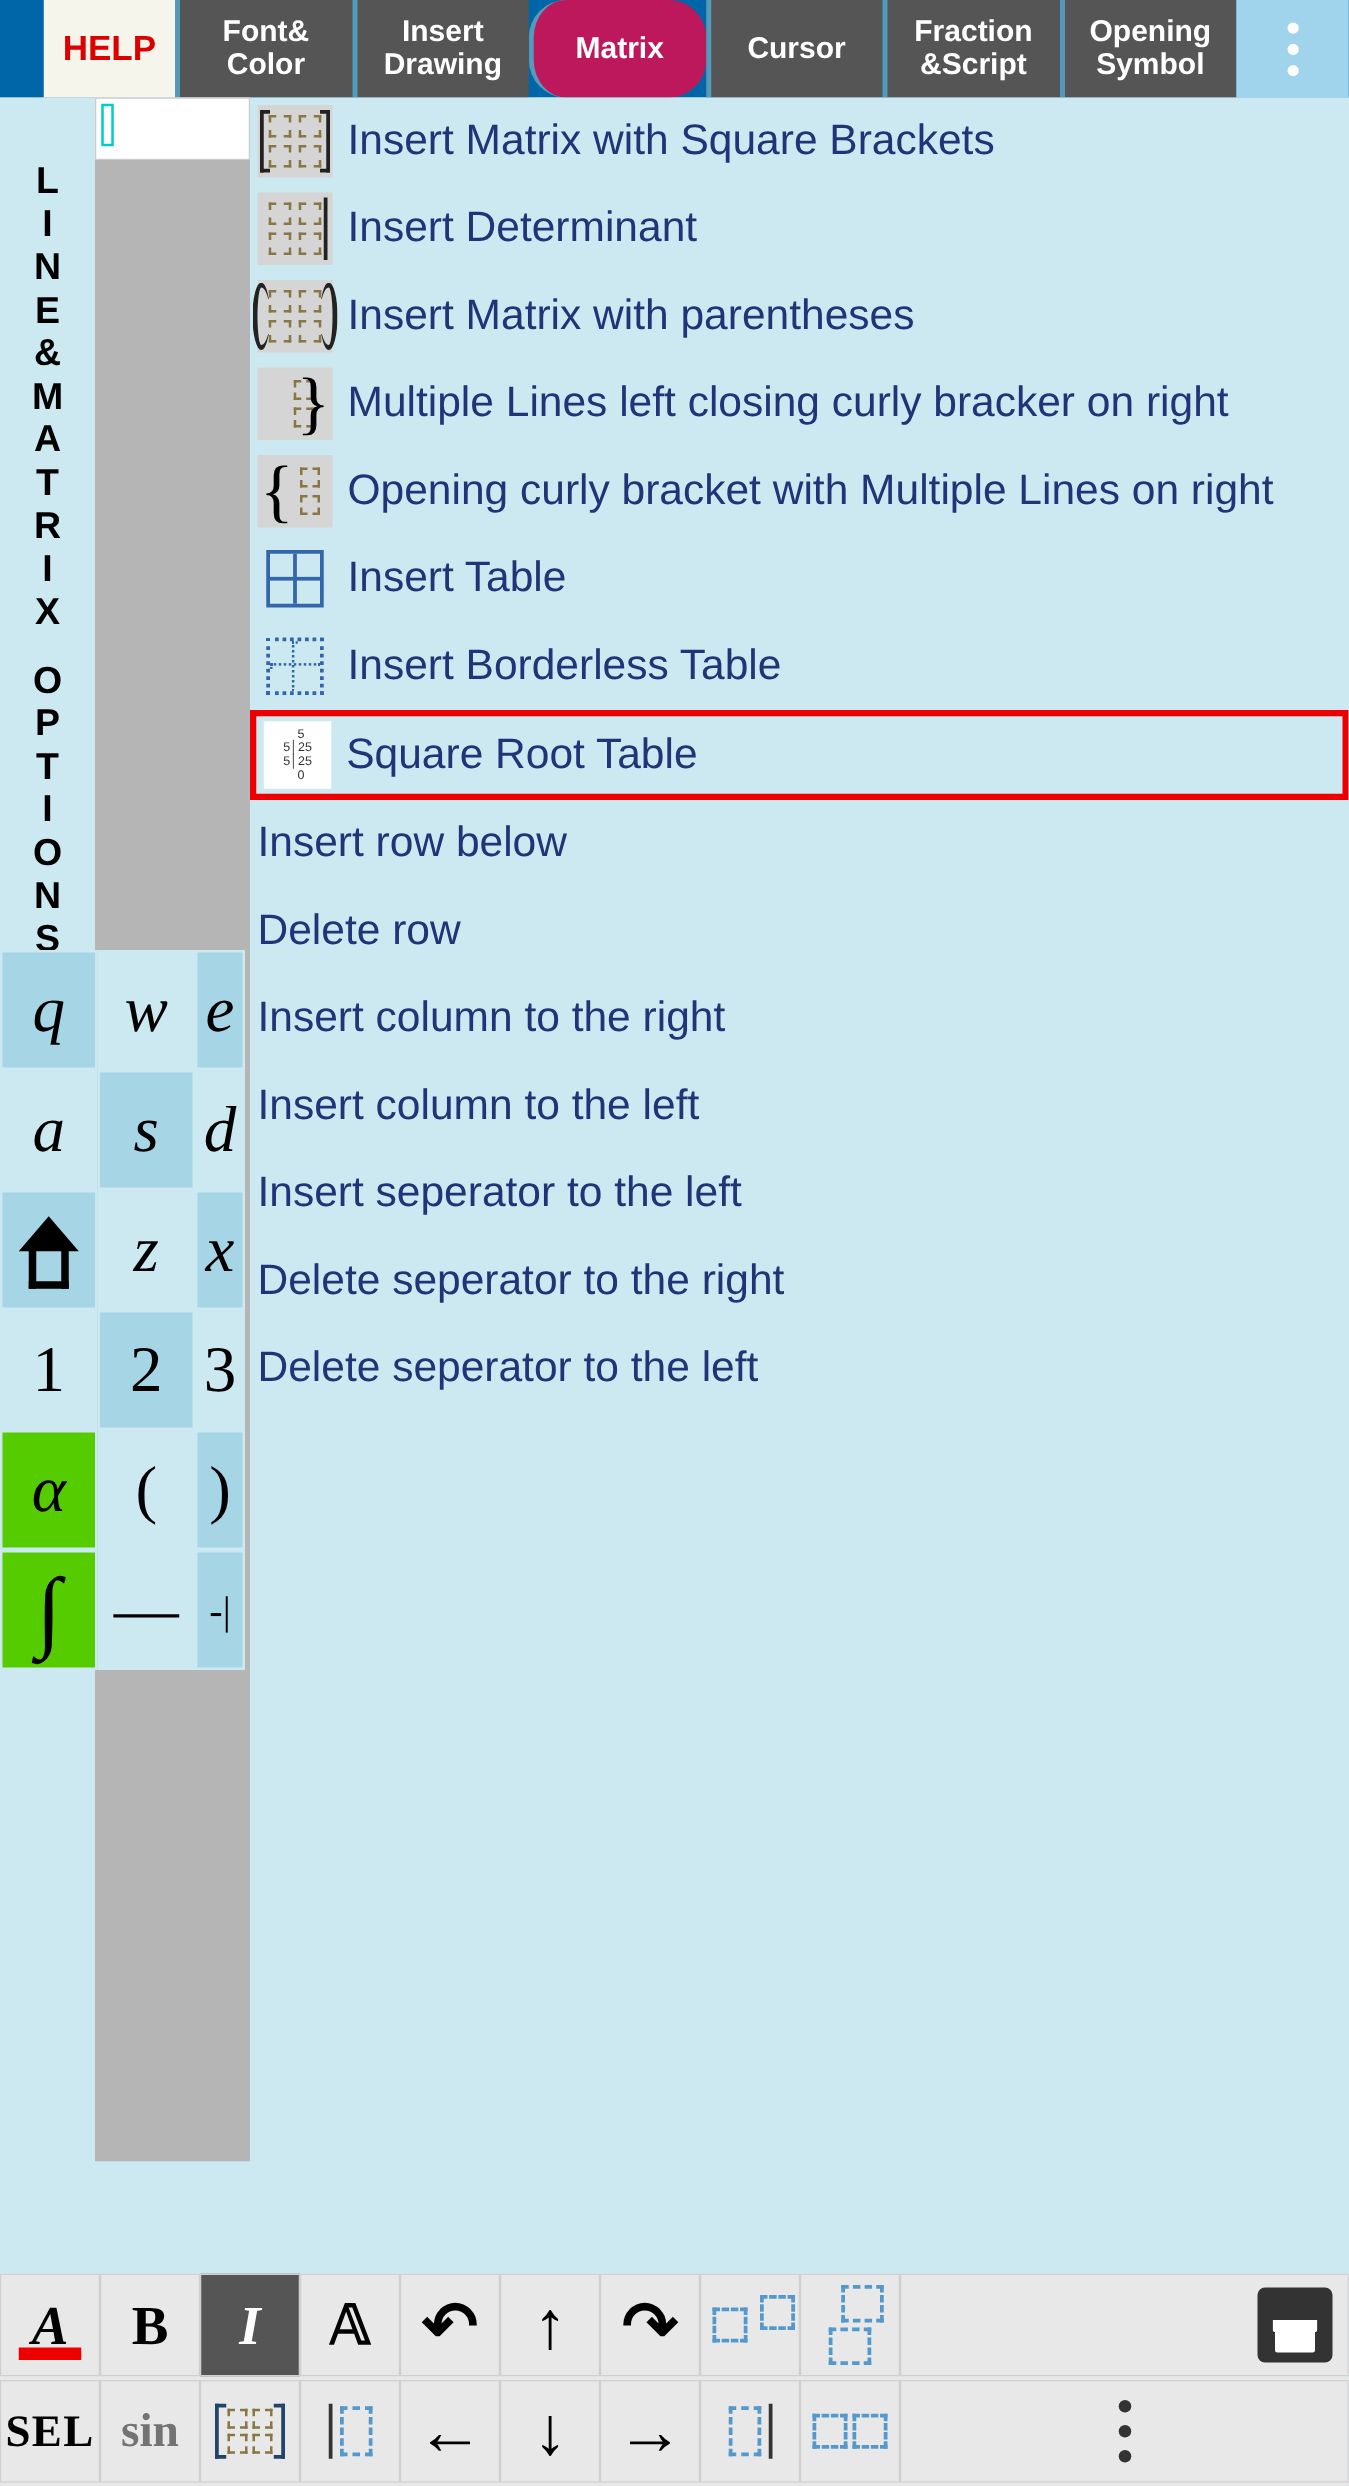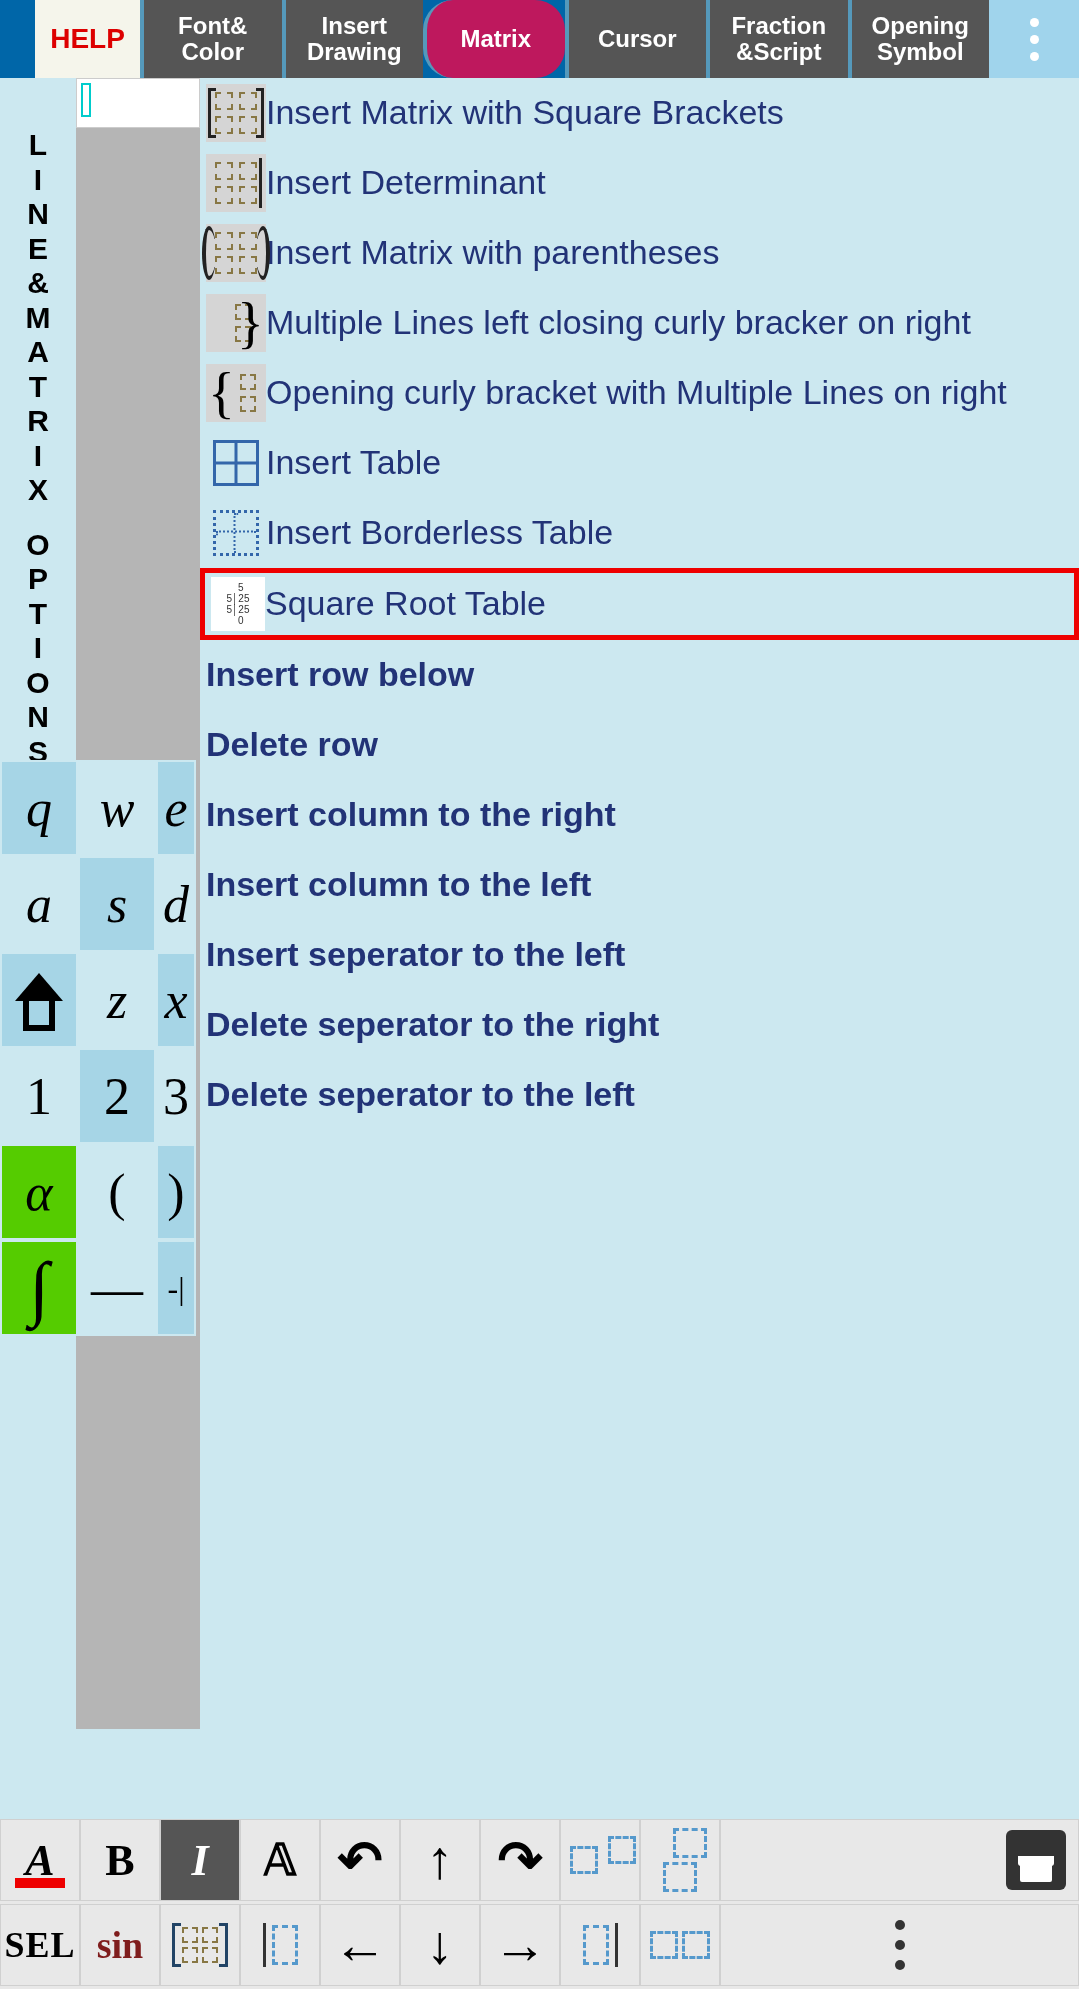--- a/index.html
+++ b/index.html
@@ -101,41 +101,42 @@
 .menu {
   flex: 1;
   background: #cce8f0;
   overflow: hidden;
   position: relative;
 }
 .menu-item {
   display: flex;
   align-items: center;
   padding: 4px 6px;
+  gap: 12px;
   min-height: 70px;
 }
 .menu-item.highlighted {
   border: 5px solid #e00;
 }
 .menu-icon {
   width: 60px;
   height: 58px;
   background: #d5d5d5;
   flex-shrink: 0;
   display: flex;
   align-items: center;
   justify-content: center;
   position: relative;
 }
 .menu-label {
   color: #223377;
   font-size: 34px;
   line-height: 1.15;
 }
-.menu-item.no-icon { min-height: 70px; font-weight: bold; }
+.menu-item.no-icon { min-height: 70px; }
 
 
 .kbd-overlay {
   position: absolute;
   left: 0;
   top: 760px;
   width: 200px;
   z-index: 0;
 }
 .kbd-row { display: flex; }
@@ -177,21 +178,21 @@
   position: relative;
   font-style: italic;
 }
 .bkey.red-underline::after {
   content: '';
   position: absolute;
   bottom: 12px; left: 14px; right: 14px;
   height: 10px; background: #e00;
 }
 .bkey.dark { background: #555; color: #fff; font-style: italic; }
-.bkey.sin { font-style: normal; font-size: 38px; color: #7f1d1d; }
+.bkey.sin { font-style: normal; font-size: 38px; color: #737373; }
 .bkey.sel { font-size: 36px; letter-spacing: 1px; }
 
 
 .m2x2 {
   display: grid; grid-template-columns: 18px 18px; grid-template-rows: 18px 18px; gap: 6px;
 }
 .m2x2 div { border: 2px dashed #887744; }
 .bracket-l, .bracket-r {
   position: absolute; top: 4px; bottom: 4px; width: 8px;
   border: 3px solid #222;

